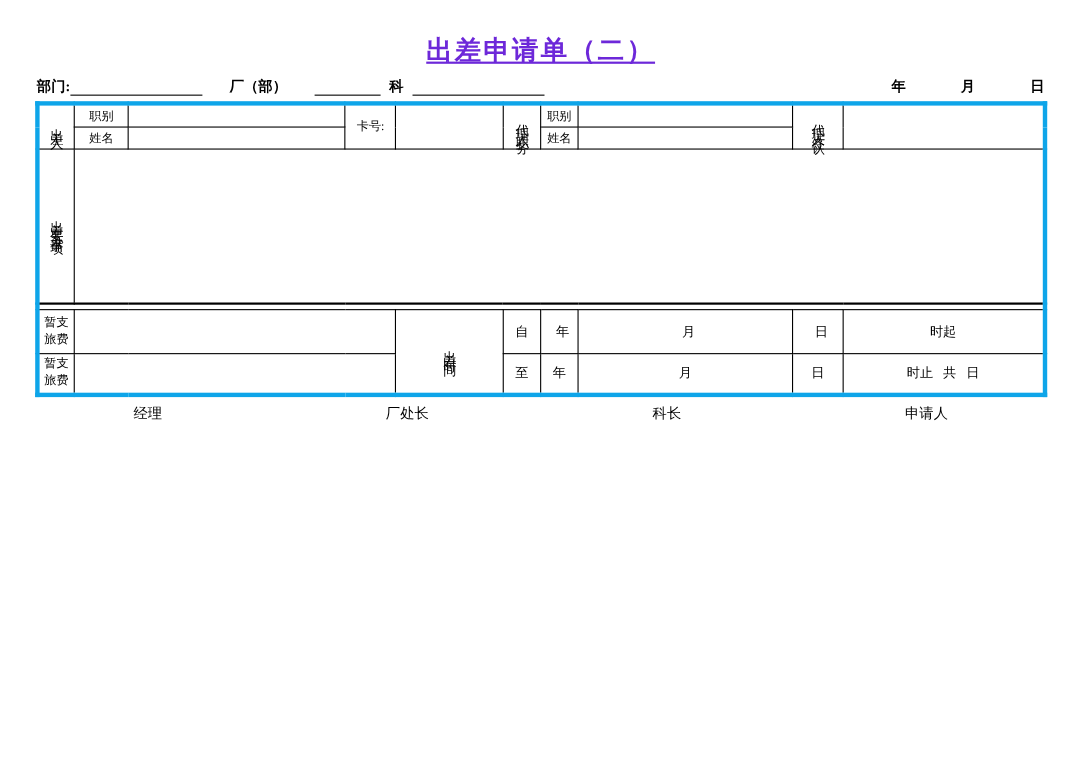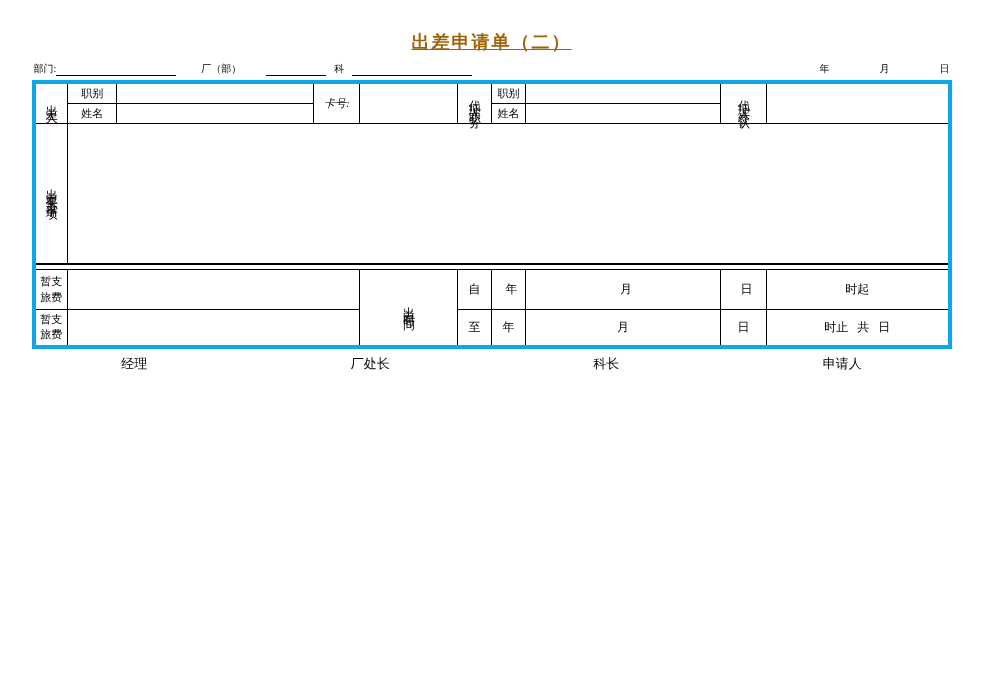--- a/index.html
+++ b/index.html
@@ -11,33 +11,34 @@
       justify-content: center;
       align-items: flex-start;
       padding: 30px 20px;
       min-height: 696px;
     }
     .page {
       width: 920px;
     }
     .title {
       text-align: center;
-      font-size: 18px;
+      font-size: 24px;
       font-weight: bold;
-      color: #a16207;
+      color: #6d28d9;
       text-decoration: underline;
       margin-bottom: 8px;
       letter-spacing: 2px;
     }
     .header-row {
       display: flex;
-      align-items: flex-end;
-      font-size: 10px;
+      align-items: flex-start;
+      font-size: 13px;
       margin-bottom: 4px;
       padding: 0 2px;
+      font-weight: bold;
     }
 
     .main-table {
       width: 100%;
       border-collapse: collapse;
       border: 4px solid #0ea5e9;
     }
     .main-table td, .main-table th {
       border: 1px solid #000;
       padding: 2px 4px;
@@ -91,21 +92,21 @@
   <table class="main-table">
 
     <tbody>
 
       <tr>
         <td rowspan="2" class="small-label" style="width:28px;">
           <span class="section-label">出差人</span>
         </td>
         <td class="center" style="width:30px;font-size:11px;">职别</td>
         <td style="width:120px;">&nbsp;</td>
-        <td rowspan="2" class="center small-label" style="width:28px;font-style:italic;">卡号:</td>
+        <td rowspan="2" class="center small-label" style="width:28px;">卡号:</td>
         <td rowspan="2" style="width:80px;">&nbsp;</td>
         <td rowspan="2" class="small-label" style="width:28px;">
           <span class="section-label">代理人职务</span>
         </td>
         <td class="center" style="width:28px;font-size:11px;">职别</td>
         <td style="width:160px;">&nbsp;</td>
         <td rowspan="2" class="small-label" style="width:38px;">
           <span class="section-label">代理人签认</span>
         </td>
         <td rowspan="2" style="width:150px;">&nbsp;</td>

